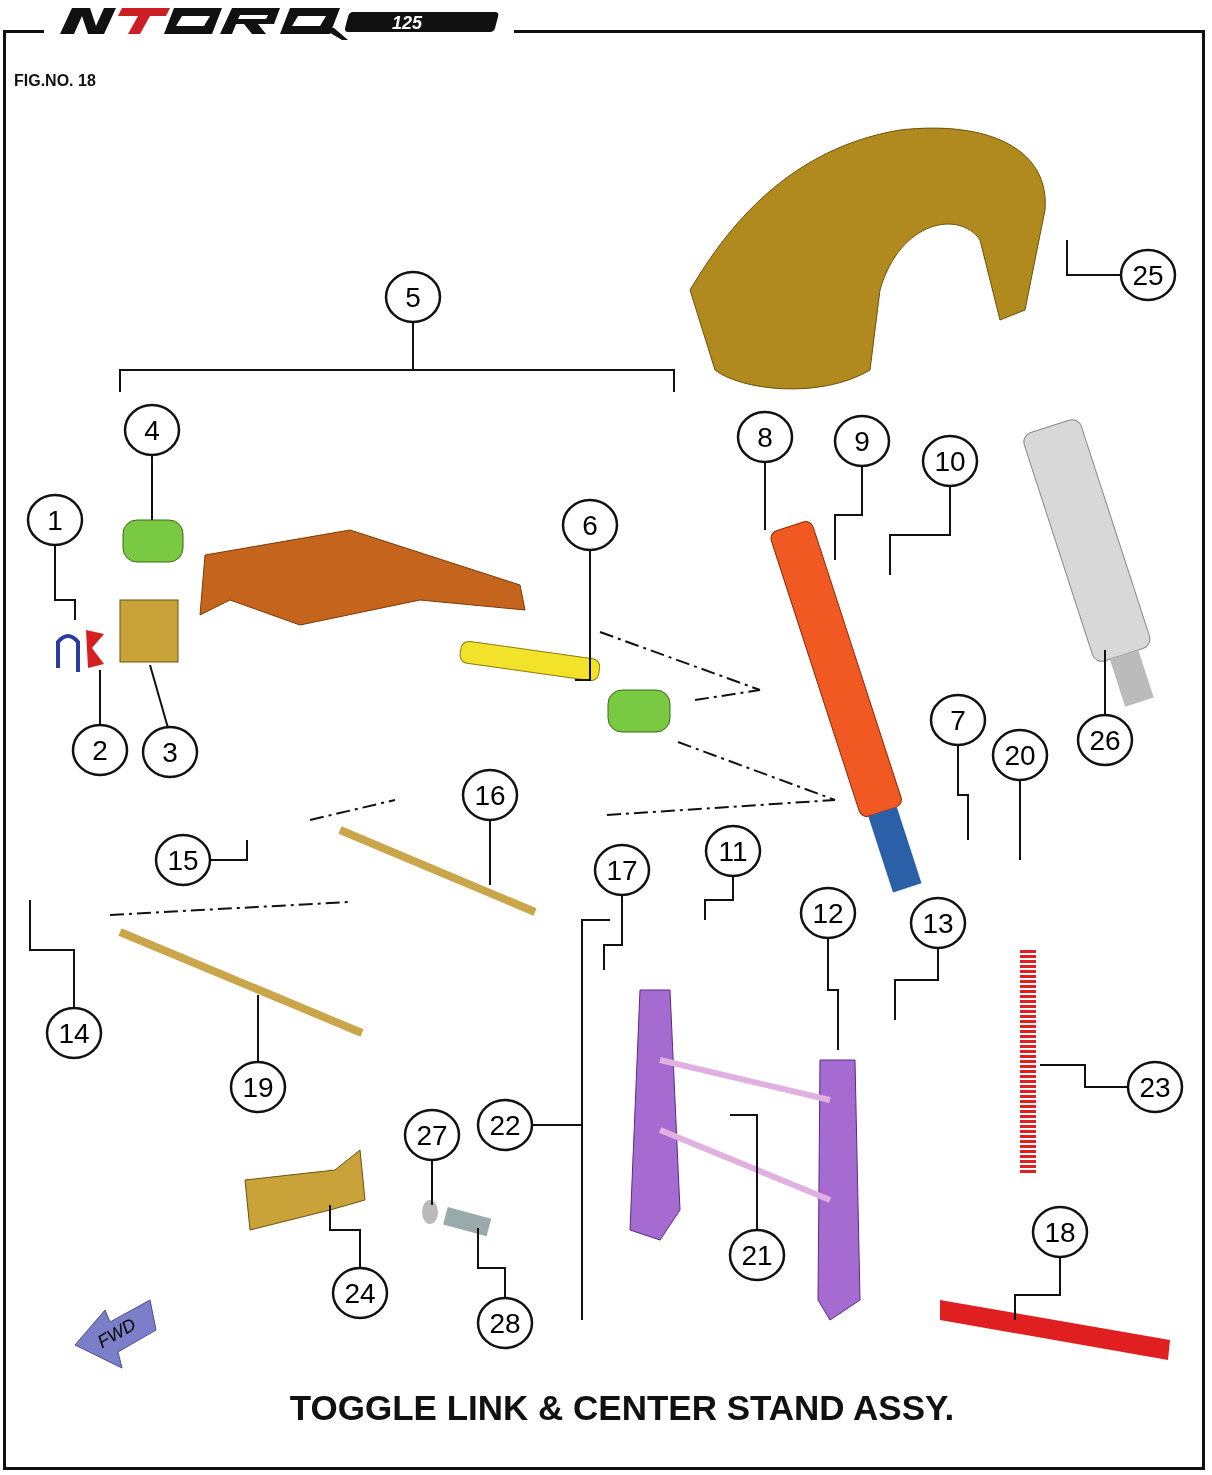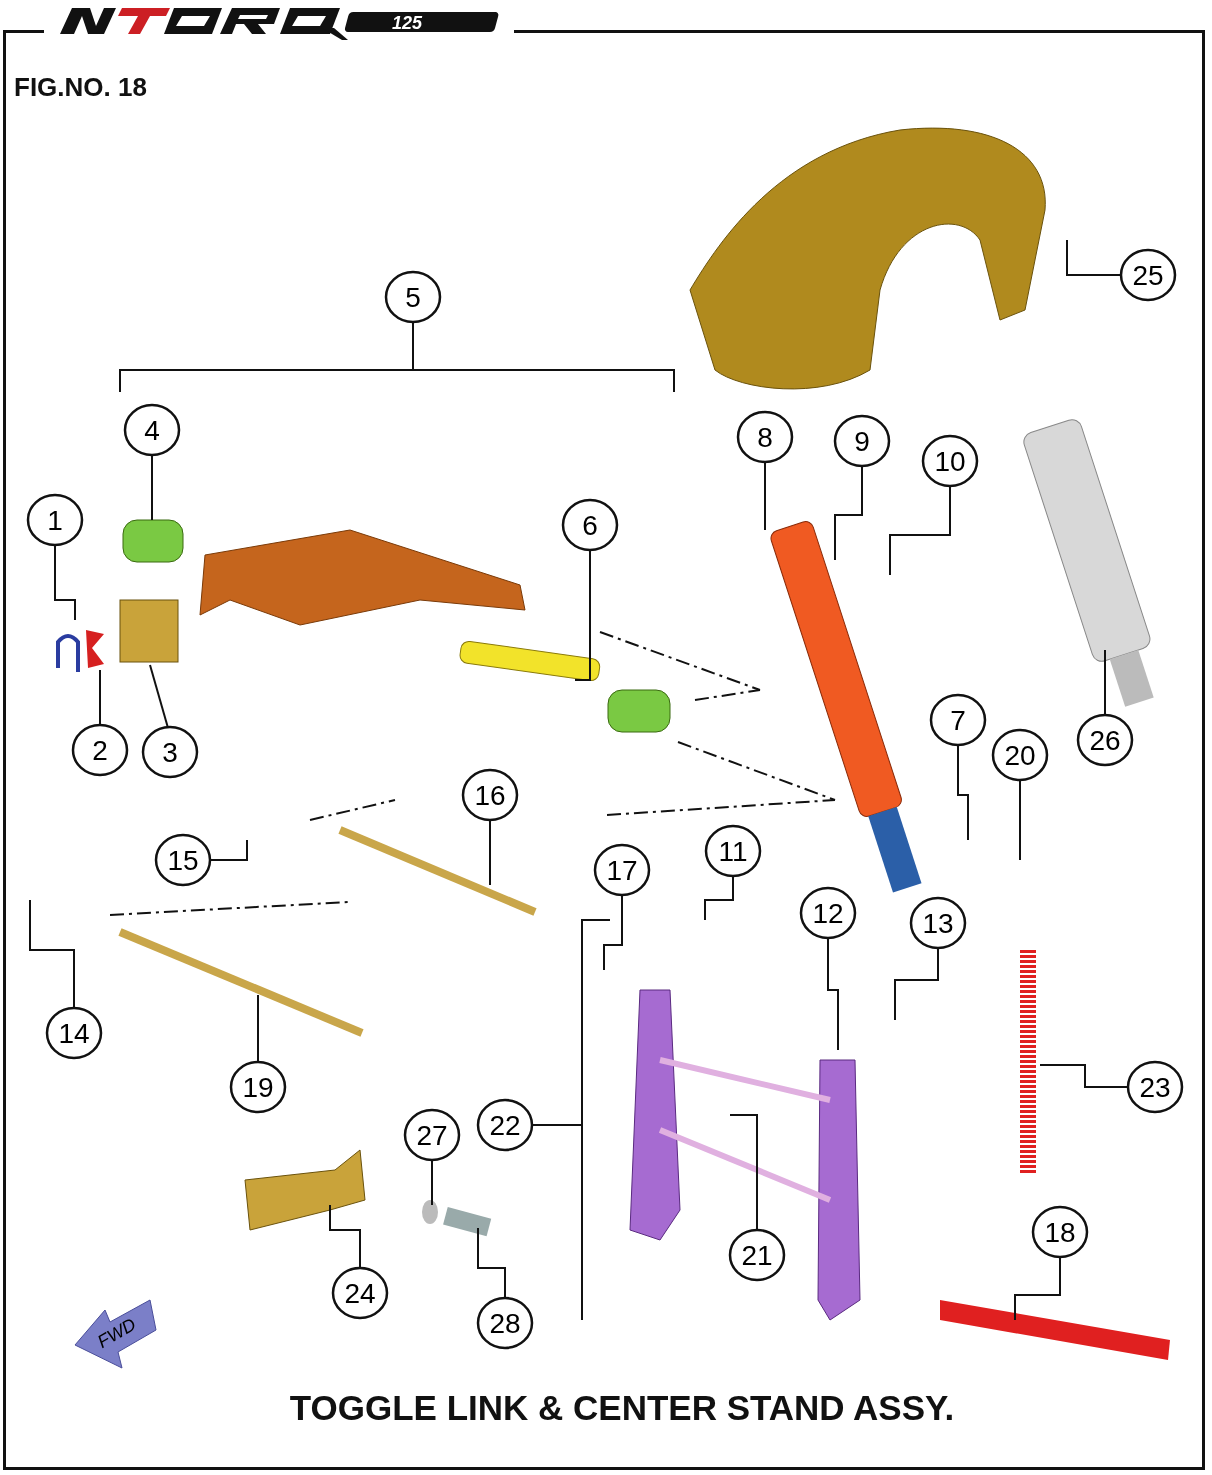--- a/index.html
+++ b/index.html
@@ -1,20 +1,20 @@
 <!DOCTYPE html>
 <html><head>
 <meta charset="utf-8">
 <style>
   html,body{margin:0;padding:0;background:#fff;}
   body{width:1212px;height:1475px;position:relative;overflow:hidden;font-family:"Liberation Sans",sans-serif;}
   .frame{position:absolute;left:3px;top:30px;width:1202px;height:1440px;border:3px solid #111;box-sizing:border-box;}
   .logo-gap{position:absolute;left:44px;top:20px;width:470px;height:20px;background:#fff;}
   .logo{position:absolute;left:52px;top:2px;width:460px;height:40px;}
-  .fig{position:absolute;left:14px;top:72px;font-size:26px;font-weight:bold;color:#111;}
+  .fig{position:absolute;left:14px;top:72px;font-size:16px;font-weight:bold;color:#111;}
   .caption{position:absolute;left:16px;width:1212px;top:1388px;text-align:center;font-size:35px;font-weight:bold;color:#111;}
   svg.dia{position:absolute;left:0;top:0;}
   .callout text{font-family:"Liberation Sans",sans-serif;font-size:28px;}
 </style>
 </head>
 <body>
 
 <div class="frame"></div>
 <div class="logo-gap"></div>
 <svg class="logo" viewBox="0 0 460 40">

